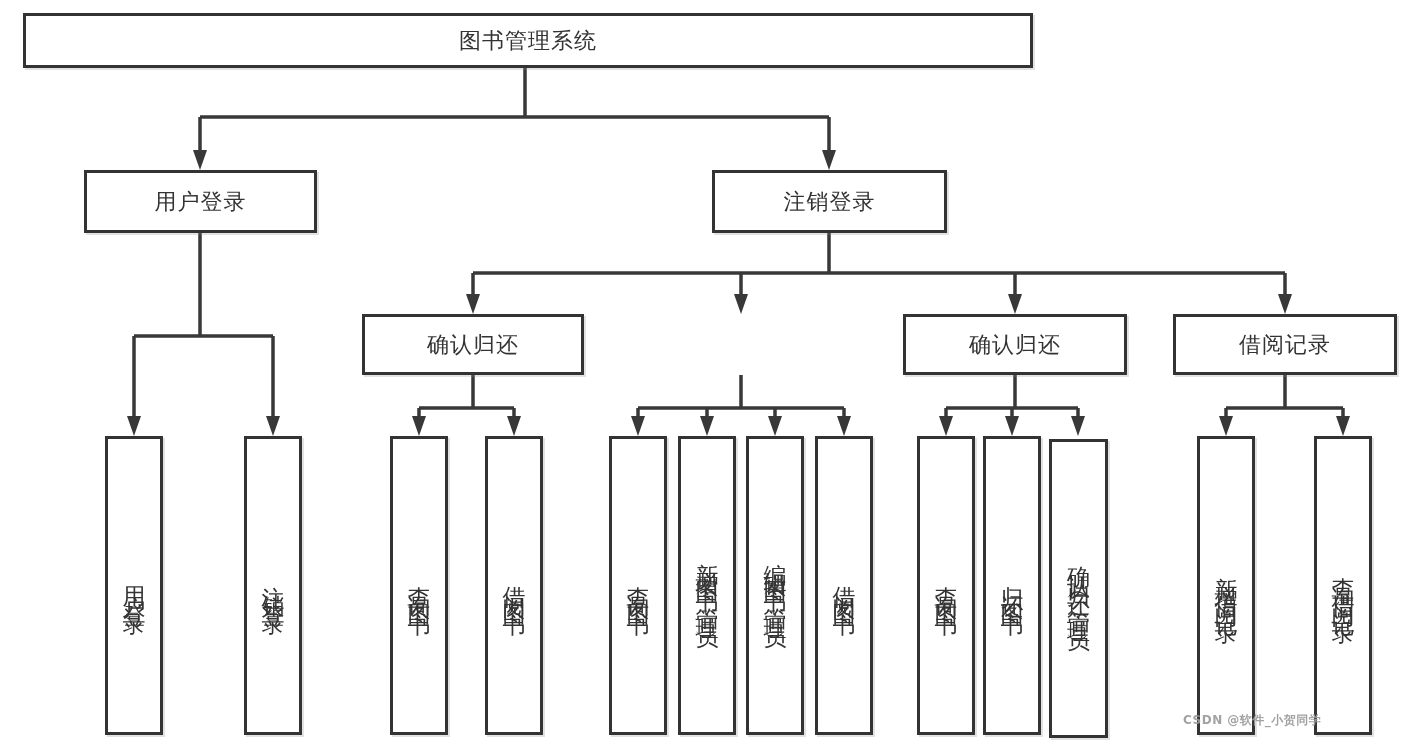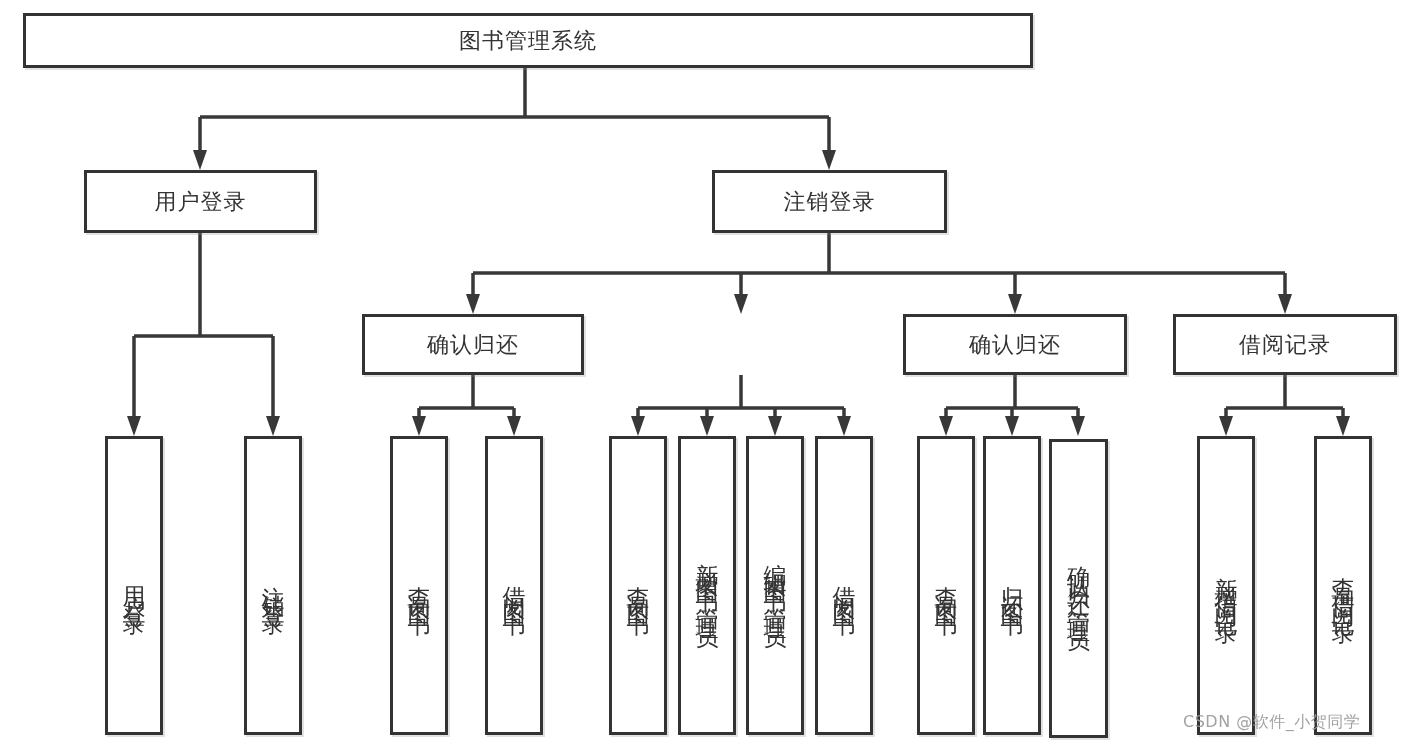--- a/index.html
+++ b/index.html
@@ -23,23 +23,24 @@
     font-size:22px; color:#333333; letter-spacing:1px;
     white-space:nowrap; line-height:1;
   }
   .v-label {
     writing-mode:vertical-rl; text-orientation:mixed;
     font-size:23px; color:#333333; letter-spacing:9px;
     line-height:1;
   }
   .watermark {
     position:absolute; left:1183px; top:712px;
-    font-size:16px; letter-spacing:0.5px;
+    font-size:12px; letter-spacing:0.5px;
     color:rgba(154,154,154,0.92);
     white-space:nowrap;
+    font-weight:bold;
   }
 </style>
 </head>
 <body>
 
 <div class="canvas">
 
   <svg class="edges" viewBox="0 0 1405 747" fill="none" stroke="#383838" stroke-width="3.5">
 
     <g>

